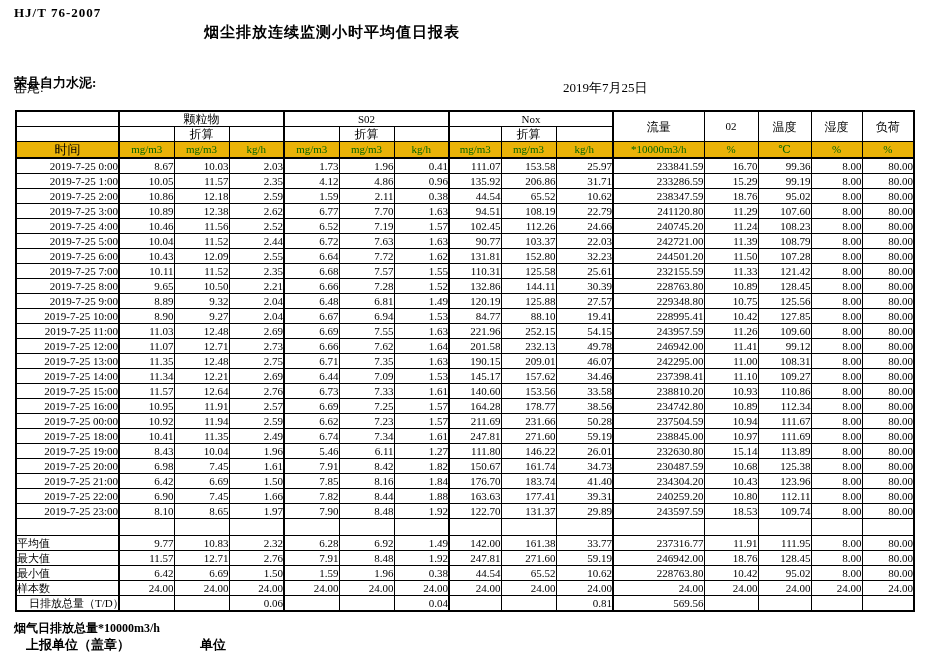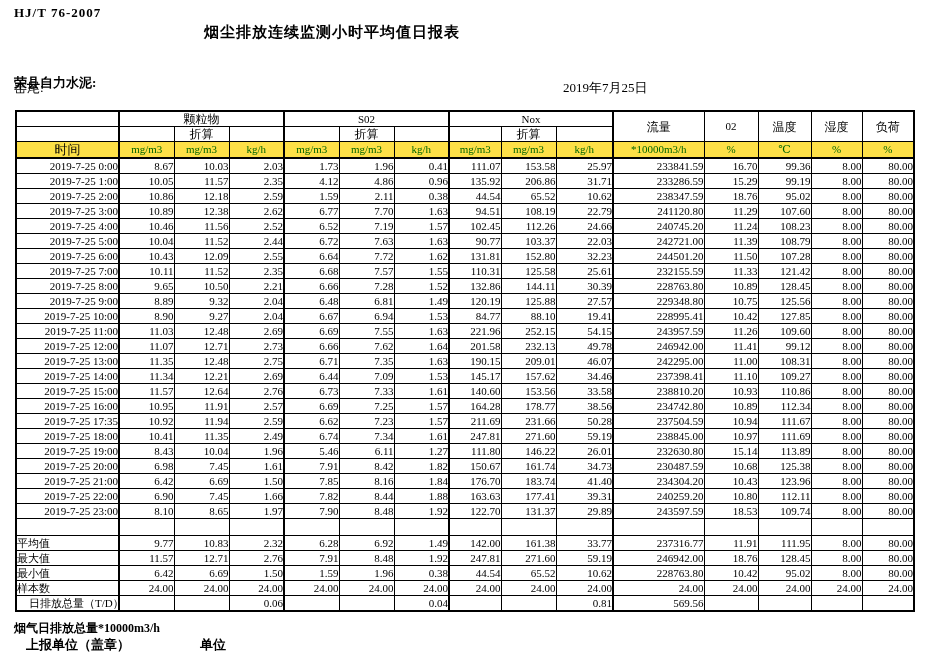--- a/index.html
+++ b/index.html
@@ -16,21 +16,21 @@
     position:absolute;left:15px;top:110px;width:898px;
     border-collapse:collapse;table-layout:fixed;border:2px solid #000;
   }
   table.report th,table.report td{
     border:1px solid #000;height:14px;padding:0;overflow:hidden;white-space:nowrap;
     font-size:11px;font-weight:normal;line-height:1;
   }
   thead th{text-align:center;}
   thead th.cjk{font-size:12px;}
   tr.units th{
-    background:#fde047;color:#006600;height:15px;border-bottom:2px solid #000;font-size:11px;
+    background:#eab308;color:#006600;height:15px;border-bottom:2px solid #000;font-size:11px;
   }
   tr.units th.time-head{color:#000;font-size:13px;}
   td.time{text-align:right;padding-right:4px;margin-left:12px;}
   td.num{text-align:right;padding-right:9px;}
   td.slabel{padding-right:2px;font-size:12px;}
   td.slabel.left{text-align:center;padding-left:12px;}
   .g{border-left-width:2px !important;}
   tr.spacer td{height:16px;}
   .note{position:absolute;left:14px;top:620px;font-weight:bold;font-size:12px;}
   .sign{position:absolute;left:26px;top:636px;font-weight:bold;font-size:13px;}
@@ -389,21 +389,21 @@
         <td class="num g">164.28</td>
         <td class="num">178.77</td>
         <td class="num">38.56</td>
         <td class="num g">234742.80</td>
         <td class="num">10.89</td>
         <td class="num">112.34</td>
         <td class="num">8.00</td>
         <td class="num">80.00</td>
       </tr>
       <tr>
-        <td class="time">2019-7-25 17:35</td>
+        <td class="time">2019-7-25 00:00</td>
         <td class="num g">10.92</td>
         <td class="num">11.94</td>
         <td class="num">2.59</td>
         <td class="num g">6.62</td>
         <td class="num">7.23</td>
         <td class="num">1.57</td>
         <td class="num g">211.69</td>
         <td class="num">231.66</td>
         <td class="num">50.28</td>
         <td class="num g">237504.59</td>

